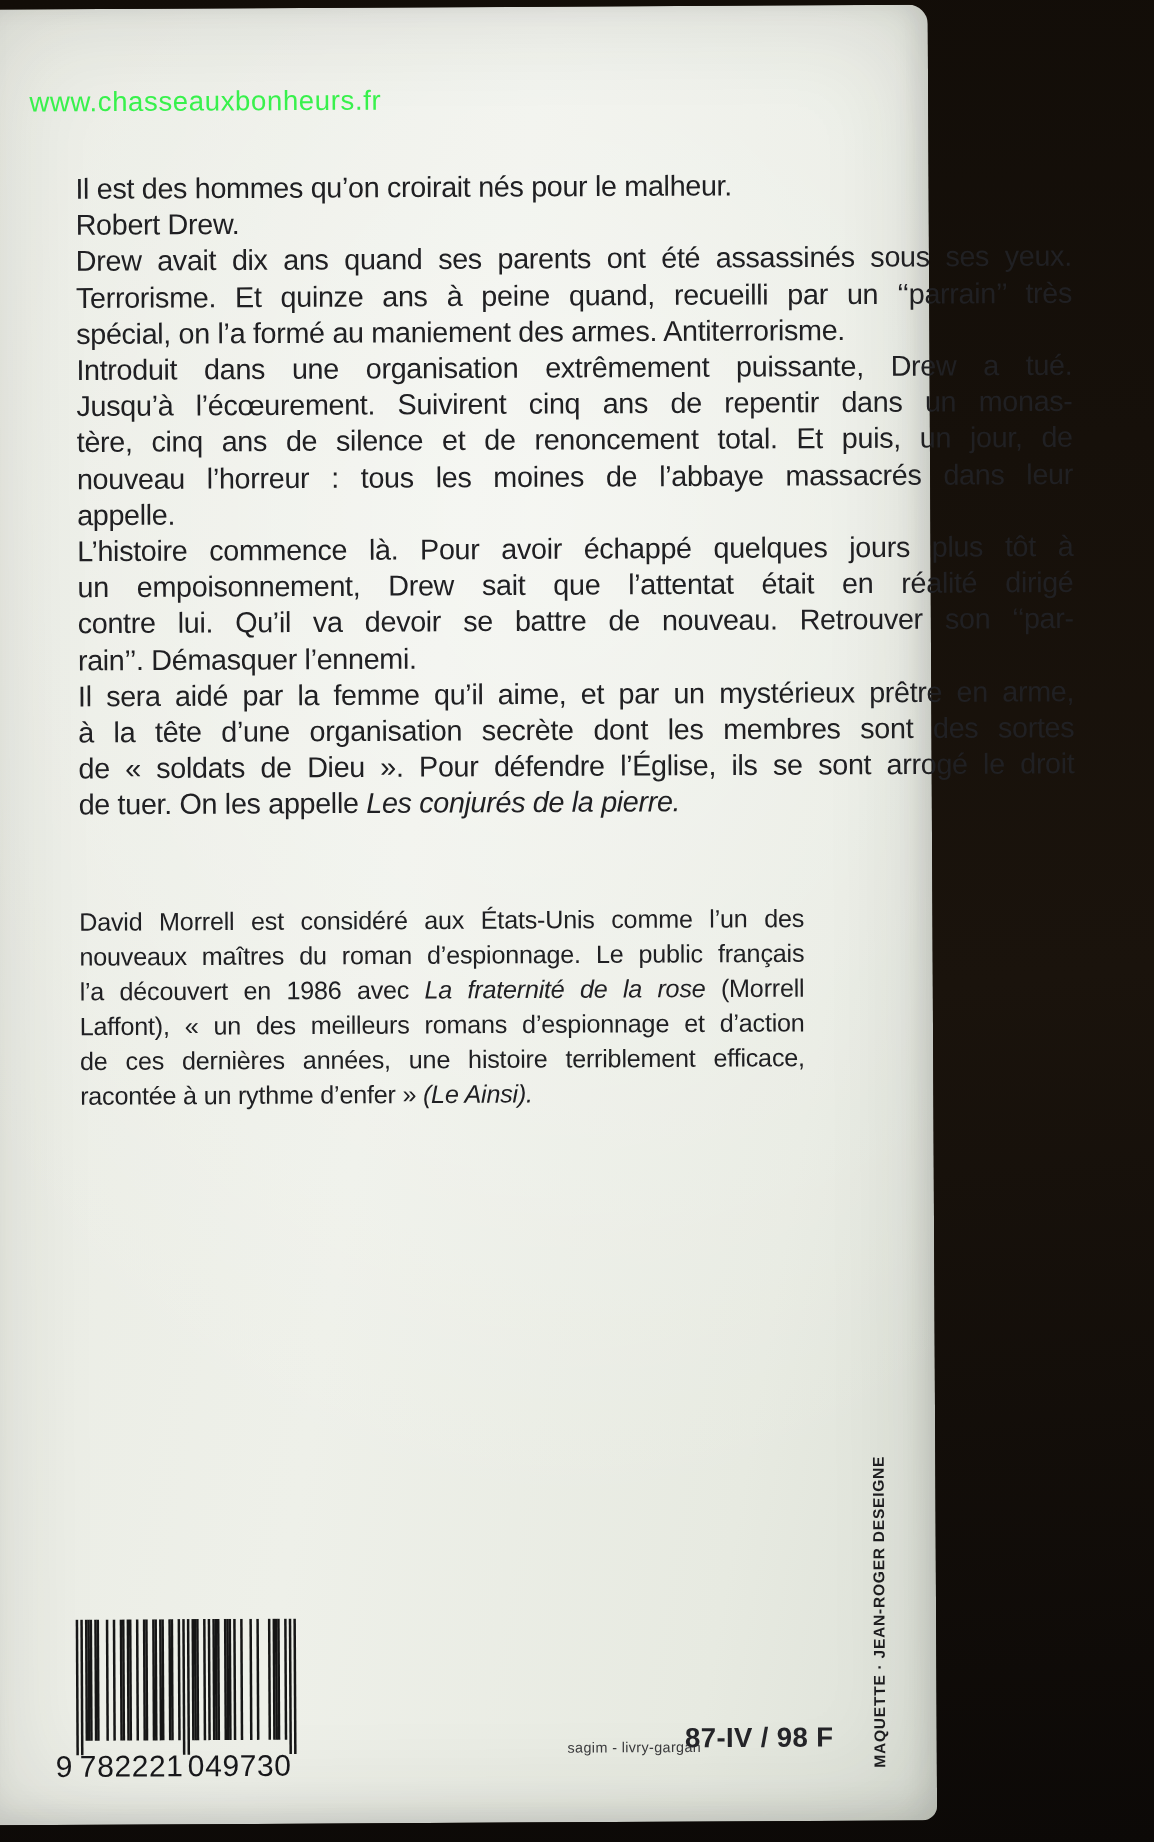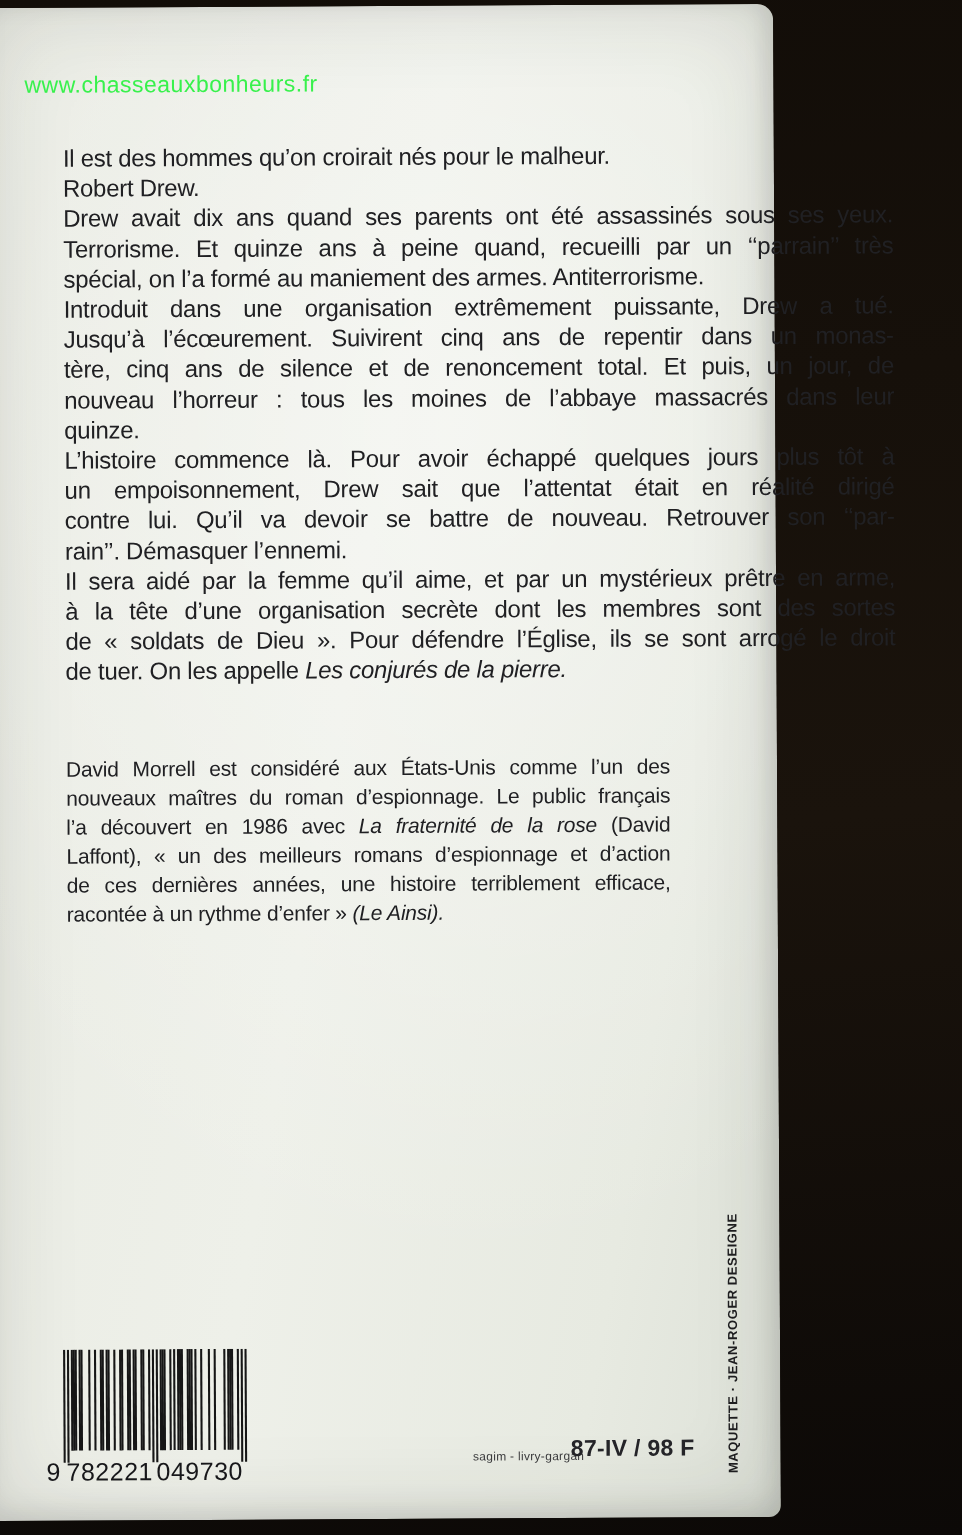--- a/index.html
+++ b/index.html
@@ -51,35 +51,35 @@
     <div class="textblock synopsis">
         <div class="tline tend"><span>Il est des hommes qu’on croirait nés pour le malheur.</span></div>
         <div class="tline tend"><span>Robert Drew.</span></div>
         <div class="tline"><span>Drew avait dix ans quand ses parents ont été assassinés sous ses yeux.</span></div>
         <div class="tline"><span>Terrorisme. Et quinze ans à peine quand, recueilli par un ‘‘parrain’’ très</span></div>
         <div class="tline tend"><span>spécial, on l’a formé au maniement des armes. Antiterrorisme.</span></div>
         <div class="tline"><span>Introduit dans une organisation extrêmement puissante, Drew a tué.</span></div>
         <div class="tline"><span>Jusqu’à l’écœurement. Suivirent cinq ans de repentir dans un monas-</span></div>
         <div class="tline"><span>tère, cinq ans de silence et de renoncement total. Et puis, un jour, de</span></div>
         <div class="tline"><span>nouveau l’horreur&nbsp;: tous les moines de l’abbaye massacrés dans leur</span></div>
-        <div class="tline tend"><span>quinze.</span></div>
+        <div class="tline tend"><span>appelle.</span></div>
         <div class="tline"><span>L’histoire commence là. Pour avoir échappé quelques jours plus tôt à</span></div>
         <div class="tline"><span>un empoisonnement, Drew sait que l’attentat était en réalité dirigé</span></div>
         <div class="tline"><span>contre lui. Qu’il va devoir se battre de nouveau. Retrouver son ‘‘par-</span></div>
         <div class="tline tend"><span>rain’’. Démasquer l’ennemi.</span></div>
         <div class="tline"><span>Il sera aidé par la femme qu’il aime, et par un mystérieux prêtre en arme,</span></div>
         <div class="tline"><span>à la tête d’une organisation secrète dont les membres sont des sortes</span></div>
         <div class="tline"><span>de «&nbsp;soldats de Dieu&nbsp;». Pour défendre l’Église, ils se sont arrogé le droit</span></div>
         <div class="tline tend"><span>de tuer. On les appelle </span><em>Les conjurés de la pierre.</em></div>
       </div>
 
     <div class="textblock bio">
         <div class="tline"><span>David Morrell est considéré aux États-Unis comme l’un des</span></div>
         <div class="tline"><span>nouveaux maîtres du roman d’espionnage. Le public français</span></div>
-        <div class="tline"><span>l’a découvert en 1986 avec </span><em>La fraternité de la rose</em><span> (David</span></div>
+        <div class="tline"><span>l’a découvert en 1986 avec </span><em>La fraternité de la rose</em><span> (Morrell</span></div>
         <div class="tline"><span>Laffont), «&nbsp;un des meilleurs romans d’espionnage et d’action</span></div>
         <div class="tline"><span>de ces dernières années, une histoire terriblement efficace,</span></div>
         <div class="tline tend"><span>racontée à un rythme d’enfer&nbsp;» </span><em>(Le Ainsi).</em></div>
       </div>
 
     <div class="barcode-wrap">
       <svg id="barcode-svg" width="216" height="140" viewBox="0 0 216 140">
           <rect x="22.00" y="0" width="2.08" height="113" fill="#161616"></rect>
           <rect x="25.86" y="0" width="2.08" height="113" fill="#161616"></rect>
           <rect x="29.72" y="0" width="2.08" height="101" fill="#161616"></rect>

